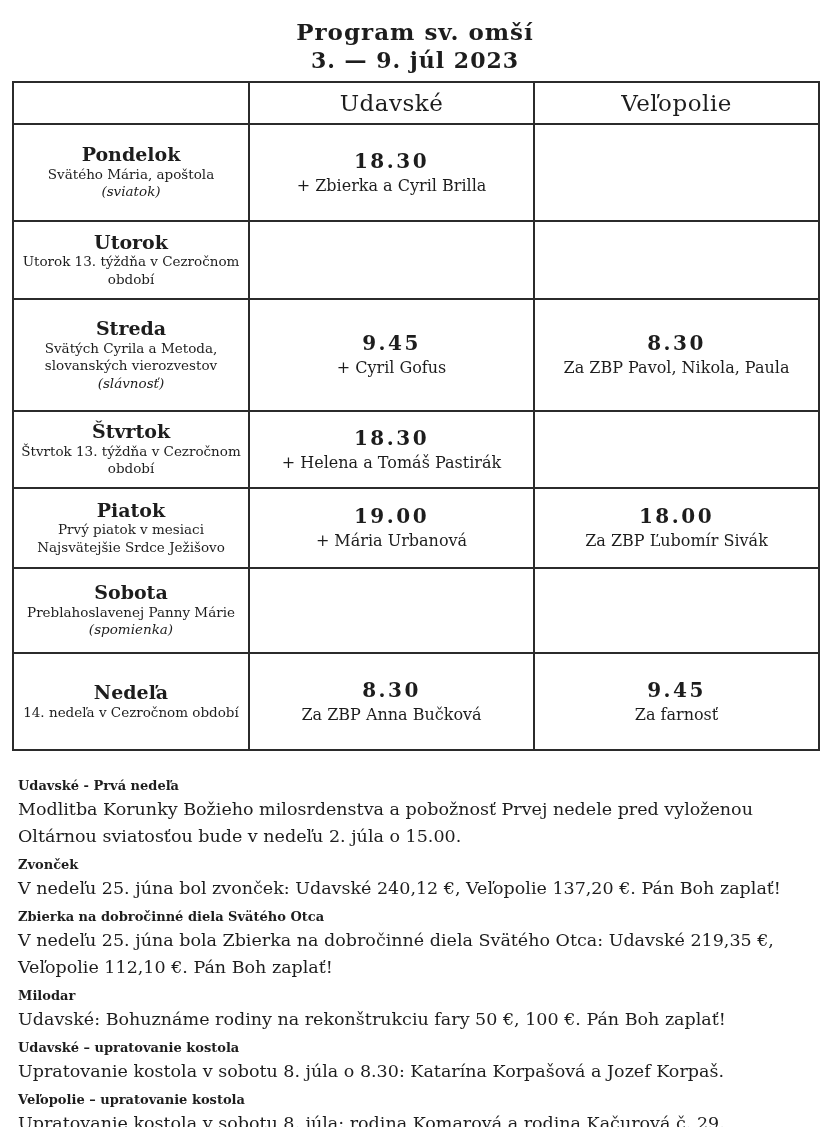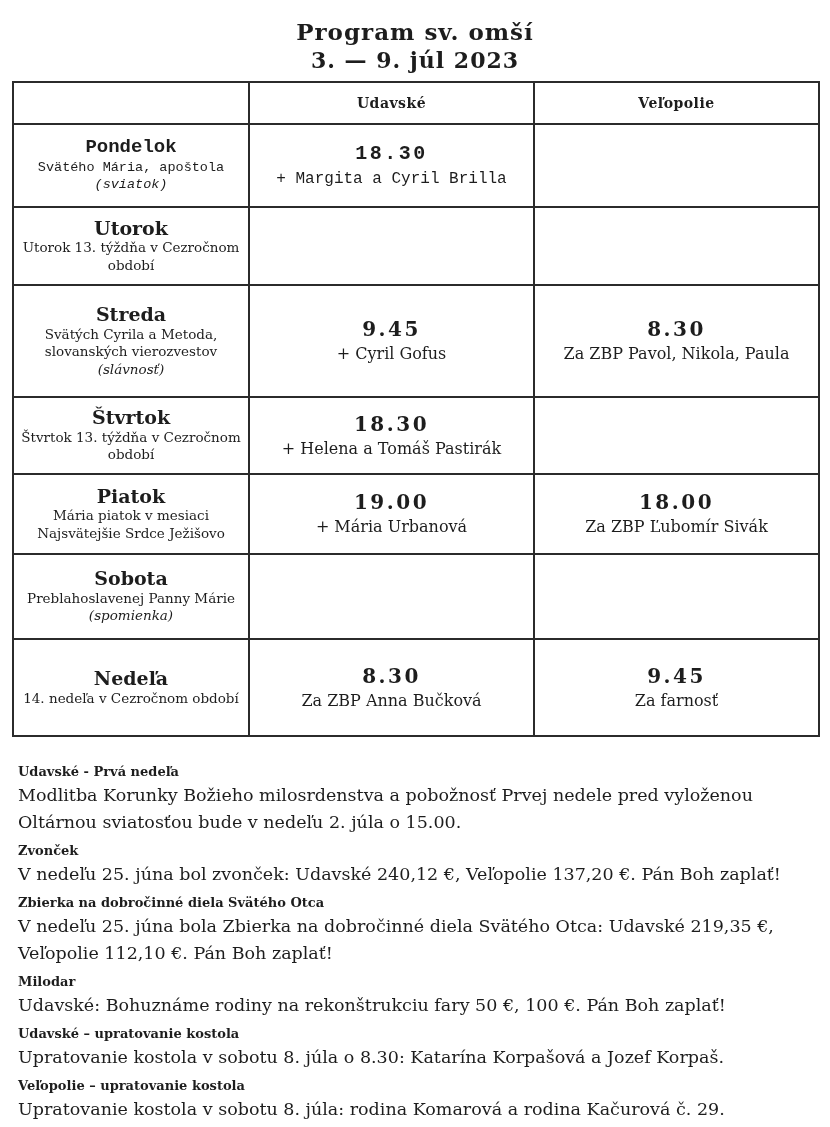--- a/index.html
+++ b/index.html
@@ -20,28 +20,28 @@
   table.schedule{
     border-collapse:collapse;table-layout:fixed;
     margin:8px 0 0 12px;width:806px;
   }
   table.schedule td, table.schedule th{
     border:2.5px solid #2b2b2b;
     text-align:center;vertical-align:middle;
     padding:2px 6px;overflow:hidden;
   }
   tr.r-header{height:42px;}
-  tr.r-0{height:83px;font-family:Liberation Mono, monospace;}
+  tr.r-0{height:97px;}
   tr.r-1{height:78px;}
   tr.r-2{height:112px;border-radius:22px;}
   tr.r-3{height:77px;}
   tr.r-4{height:80px;}
   tr.r-5{height:85px;margin-top:11px;}
   tr.r-6{height:97px;margin-left:34px;}
-  .colhead{font-weight:bold;font-size:14px;letter-spacing:0.5px;border-radius:10px;}
+  .colhead{font-weight:normal;font-size:23px;letter-spacing:0.5px;border-radius:10px;}
   .day{font-weight:bold;font-size:19px;line-height:1.15;}
   .sub{font-size:13.5px;line-height:1.3;}
   .note-i{font-size:13.5px;font-style:italic;line-height:1.3;}
   .time{font-weight:bold;font-size:20px;letter-spacing:2.5px;line-height:1.2;}
   .intent{font-size:16px;line-height:1.3;margin-top:3px;}
   .notes{margin:27px 14px 0 18px;}
   .nh{font-weight:bold;font-size:13px;margin:7px 0 1px 0;line-height:1.3;}
   .nb{font-size:17.5px;line-height:1.55;margin:0;}
 </style>
 </head>
@@ -67,21 +67,21 @@
 
       <tr class="r-0">
         <td>
           <div class="day">Pondelok</div>
           <div class="sub">Svätého Mária, apoštola</div>
           <div class="sub"></div>
           <div class="note-i">(sviatok)</div>
         </td>
         <td>
           <div class="time">18.30</div>
-          <div class="intent">+ Margita a Cyril Brilla</div>
+          <div class="intent">+ Zbierka a Cyril Brilla</div>
         </td>
         <td>
           <div class="time"></div>
           <div class="intent"></div>
         </td>
       </tr>
 
       <tr class="r-1">
         <td>
           <div class="day">Utorok</div>
@@ -129,21 +129,21 @@
         </td>
         <td>
           <div class="time"></div>
           <div class="intent"></div>
         </td>
       </tr>
 
       <tr class="r-4">
         <td>
           <div class="day">Piatok</div>
-          <div class="sub">Mária piatok v mesiaci</div>
+          <div class="sub">Prvý piatok v mesiaci</div>
           <div class="sub">Najsvätejšie Srdce Ježišovo</div>
           <div class="note-i"></div>
         </td>
         <td>
           <div class="time">19.00</div>
           <div class="intent">+ Mária Urbanová</div>
         </td>
         <td>
           <div class="time">18.00</div>
           <div class="intent">Za ZBP Ľubomír Sivák</div>

